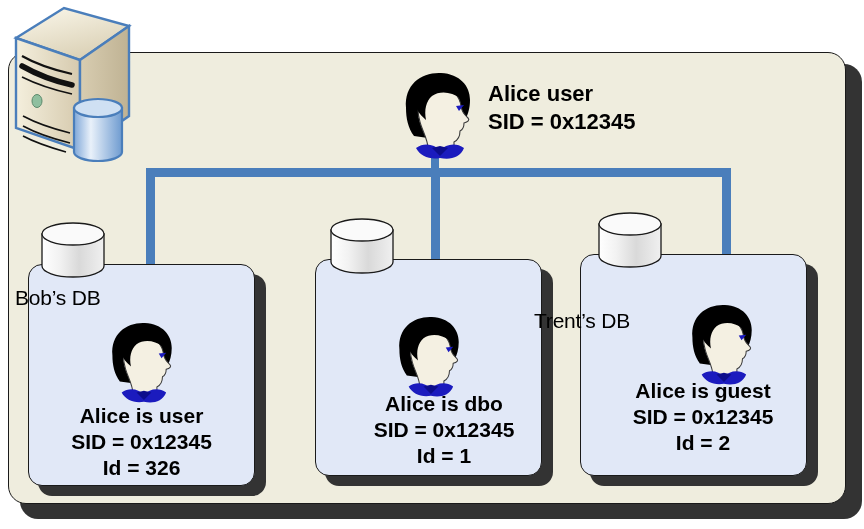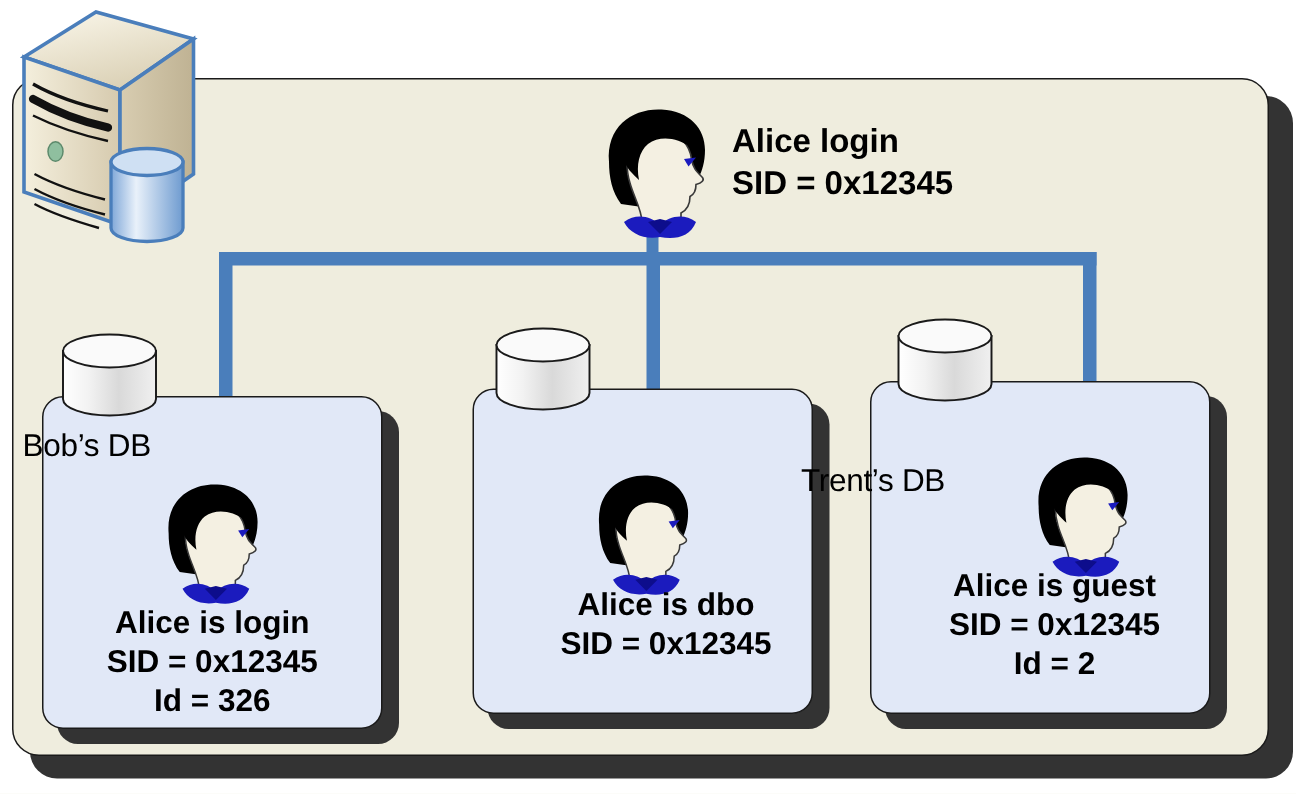--- a/index.html
+++ b/index.html
@@ -186,21 +186,21 @@
       <polygon points="58,38 66,37 61,43" fill="#1B1BBE"></polygon>
 
       <path d="M18,38 C18,22 30,14 44,16 C54,17 60,23 62,30 C54,24 42,22 34,28 C28,33 26,42 28,52 C24,48 19,44 18,38 Z" fill="#000000"></path>
 
       <path d="M18,80 C26,74 36,76 42,82 C48,76 58,74 66,80 C62,90 52,92 42,90 C32,92 22,88 18,80 Z" fill="#1B1BBE"></path>
       <path d="M34,80 L42,88 L50,80 L42,78 Z" fill="#0D0D8C"></path>
     </svg>
   </div>
 
   <div class="top-caption" style="left:488px; top:80px;">
-    <div>Alice login</div>
+    <div>Alice user</div>
     <div>SID = 0x12345</div>
   </div>
 
   <div class="db-shadow" style="left:38px; top:274px; width:228px; height:222px;"></div>
   <div class="db-box" style="left:28px; top:264px; width:227px; height:222px;"></div>
 
   <div class="cyl" style="left:38px; top:222px; width:70px; height:58px;">
     <svg width="70" height="58" viewBox="0 0 70 58">
       <defs>
         <linearGradient id="grayCyl1" x1="0" y1="0" x2="1" y2="0">
@@ -222,21 +222,21 @@
       <path d="M8,40 C6,16 24,4 43,5 C62,6 72,18 72,32 C72,40 70,46 68,50 L60,46 C62,34 58,22 44,20 C28,18 20,28 20,42 C20,52 24,62 30,70 L16,68 C10,60 8,50 8,40 Z" fill="#000000"></path>
       <path d="M20,40 C20,26 28,18 42,19 C56,20 62,30 63,38 C64,44 66,46 70,50 C72,52 70,54 66,55 C66,60 64,62 62,63 C62,68 60,72 56,74 L56,80 L30,80 C30,72 24,62 22,54 C20,48 20,44 20,40 Z" fill="#F4F0E2" stroke="#3a3a3a" stroke-width="1.1"></path>
       <polygon points="58,38 66,37 61,43" fill="#1B1BBE"></polygon>
       <path d="M18,38 C18,22 30,14 44,16 C54,17 60,23 62,30 C54,24 42,22 34,28 C28,33 26,42 28,52 C24,48 19,44 18,38 Z" fill="#000000"></path>
       <path d="M18,80 C26,74 36,76 42,82 C48,76 58,74 66,80 C62,90 52,92 42,90 C32,92 22,88 18,80 Z" fill="#1B1BBE"></path>
       <path d="M34,80 L42,88 L50,80 L42,78 Z" fill="#0D0D8C"></path>
     </svg>
   </div>
 
   <div class="db-text" style="left:28px; top:403px; width:227px;">
-    <div>Alice is login</div>
+    <div>Alice is user</div>
     <div>SID = 0x12345</div>
     <div>Id = 326</div>
   </div>
 
   <div class="db-shadow" style="left:325px; top:269px; width:228px; height:217px;"></div>
   <div class="db-box" style="left:315px; top:259px; width:227px; height:217px;"></div>
 
   <div class="cyl" style="left:327px; top:218px; width:70px; height:58px;">
     <svg width="70" height="58" viewBox="0 0 70 58">
       <defs>
@@ -260,20 +260,21 @@
       <polygon points="58,38 66,37 61,43" fill="#1B1BBE"></polygon>
       <path d="M18,38 C18,22 30,14 44,16 C54,17 60,23 62,30 C54,24 42,22 34,28 C28,33 26,42 28,52 C24,48 19,44 18,38 Z" fill="#000000"></path>
       <path d="M18,80 C26,74 36,76 42,82 C48,76 58,74 66,80 C62,90 52,92 42,90 C32,92 22,88 18,80 Z" fill="#1B1BBE"></path>
       <path d="M34,80 L42,88 L50,80 L42,78 Z" fill="#0D0D8C"></path>
     </svg>
   </div>
 
   <div class="db-text" style="left:315px; top:391px; width:258px;">
     <div>Alice is dbo</div>
     <div>SID = 0x12345</div>
+    <div>Id = 1</div>
   </div>
 
   <div class="db-shadow" style="left:590px; top:264px; width:228px; height:222px;"></div>
   <div class="db-box" style="left:580px; top:254px; width:227px; height:222px;"></div>
 
   <div class="cyl" style="left:595px; top:212px; width:70px; height:58px;">
     <svg width="70" height="58" viewBox="0 0 70 58">
       <defs>
         <linearGradient id="grayCyl3" x1="0" y1="0" x2="1" y2="0">
           <stop offset="0%" stop-color="#FFFFFF"></stop>

